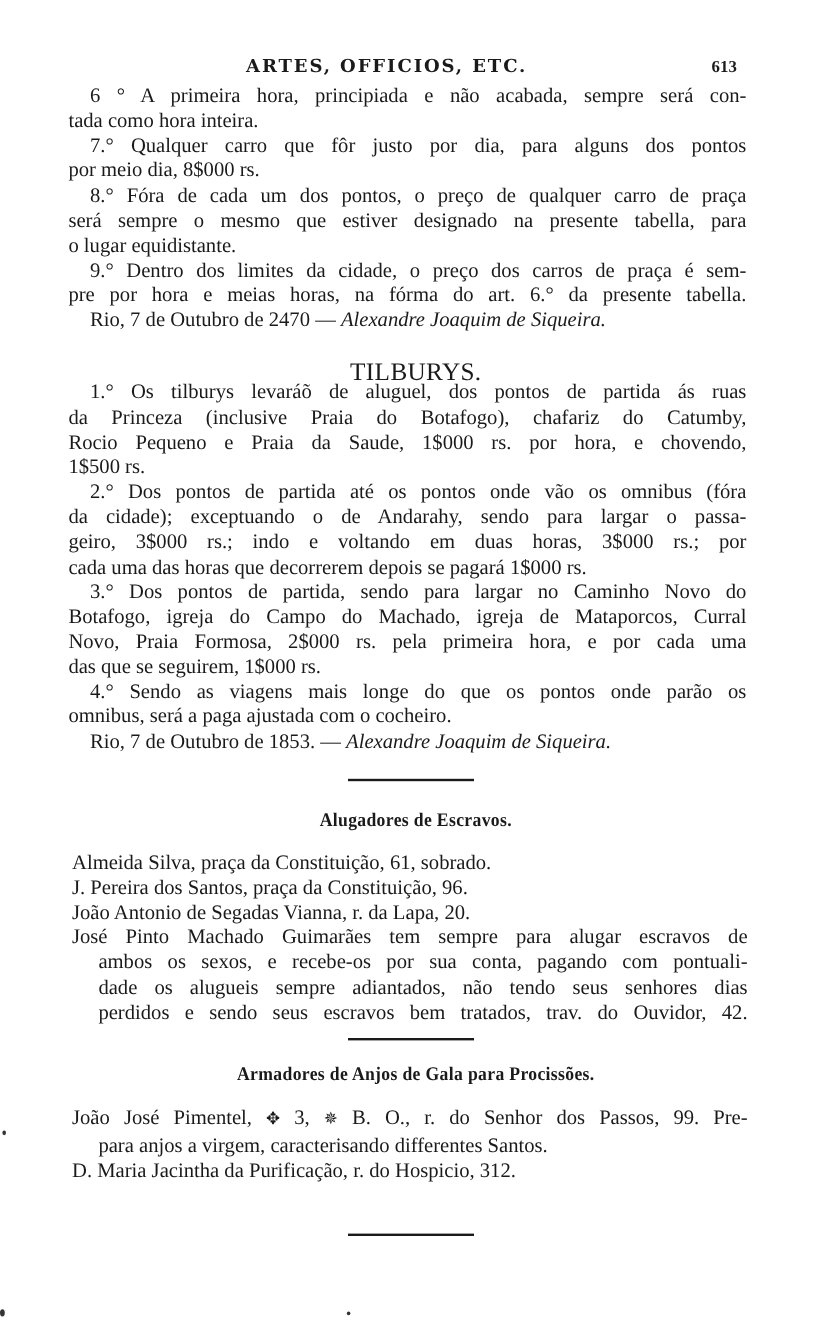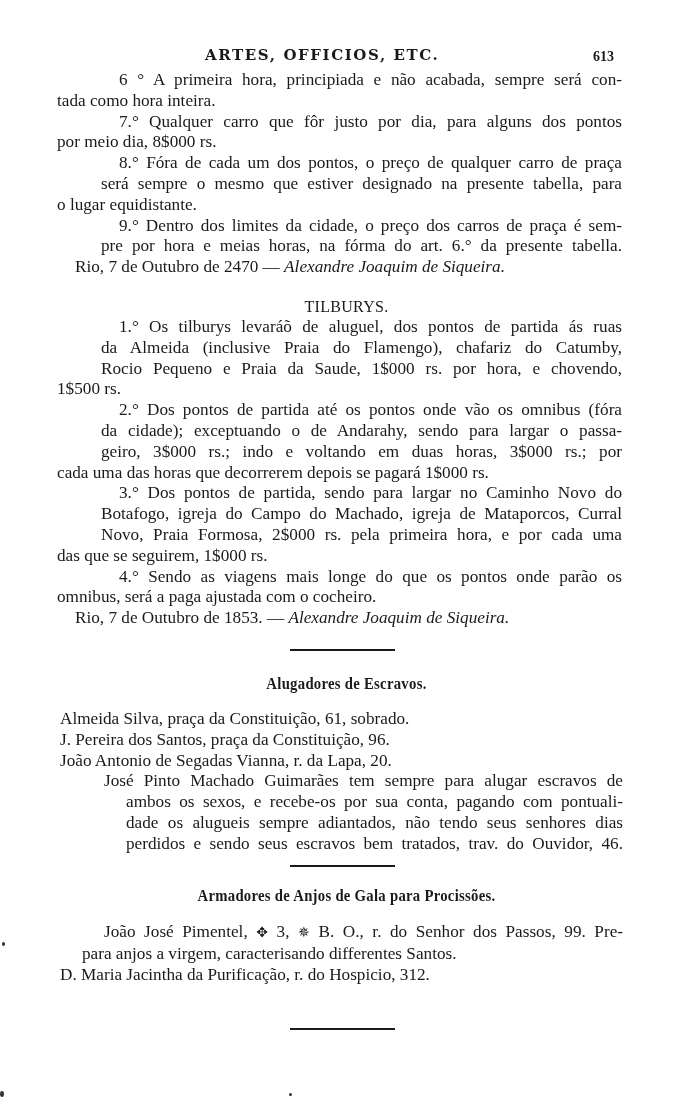--- a/index.html
+++ b/index.html
@@ -16,25 +16,25 @@
     position: absolute; left: 205px; top: 0;
     font-family: "DejaVu Serif", serif; font-weight: bold;
     font-size: 15px; letter-spacing: 1.6px;
   }
   .page-number {
     position: absolute; left: 593px; top: 3px;
     font-size: 14px; font-weight: bold;
   }
   .block { position: absolute; left: 57px; width: 565px; font-size: 17.2px; line-height: 20.8px; }
   .para { margin: 0; text-align: justify; text-align-last: left; }
-  .just-line { display: block; text-align: justify; text-align-last: justify; margin-left: 44px; }
+  .just-line { display: block; text-align: justify; text-align-last: justify; }
   .last-line { display: block; text-align: left; }
   .section-title {
     position: absolute; left: 0; width: 693px; text-align: center;
-    font-size: 16px; letter-spacing: 0.3px;
+    font-size: 21px; letter-spacing: 0.3px;
   }
   .section-title.bold { font-weight: bold; font-size: 16px; font-family: "Liberation Serif", serif; transform: scaleX(0.92); }
   .rule {
     position: absolute; left: 290px; width: 105px; height: 2px; background: #1a1a1a;
   }
   .italic { font-style: italic; }
   .entry { display: block; }
   .hang { padding-left: 22px; }
   .symbol { font-size: 14px; }
   .speck { position: absolute; background: #333; border-radius: 50%; }
@@ -70,21 +70,21 @@
     <div class="para" style="padding-left:18px;">
       <span>Rio, 7 de Outubro de 2470 — </span><span class="italic">Alexandre Joaquim de Siqueira.</span>
     </div>
   </div>
 
   <div class="section-title" style="top:298px;">TILBURYS.</div>
 
   <div class="block" style="top:317px;">
     <div class="para">
       <span class="just-line" style="padding-left:18px;">1.° Os tilburys levaráõ de aluguel, dos pontos de partida ás ruas</span>
-      <span class="just-line">da Almeida (inclusive Praia do Flamengo), chafariz do Catumby,</span>
+      <span class="just-line">da Princeza (inclusive Praia do Botafogo), chafariz do Catumby,</span>
       <span class="just-line">Rocio Pequeno e Praia da Saude, 1$000 rs. por hora, e chovendo,</span>
       <span class="last-line">1$500 rs.</span>
     </div>
     <div class="para">
       <span class="just-line" style="padding-left:18px;">2.° Dos pontos de partida até os pontos onde vão os omnibus (fóra</span>
       <span class="just-line">da cidade); exceptuando o de Andarahy, sendo para largar o passa-</span>
       <span class="just-line">geiro, 3$000 rs.; indo e voltando em duas horas, 3$000 rs.; por</span>
       <span class="last-line">cada uma das horas que decorrerem depois se pagará 1$000 rs.</span>
     </div>
     <div class="para">
@@ -113,21 +113,21 @@
     <div class="entry">
       <span class="last-line">J. Pereira dos Santos, praça da Constituição, 96.</span>
     </div>
     <div class="entry">
       <span class="last-line">João Antonio de Segadas Vianna, r. da Lapa, 20.</span>
     </div>
     <div class="entry">
       <span class="just-line">José Pinto Machado Guimarães tem sempre para alugar escravos de</span>
       <span class="just-line hang">ambos os sexos, e recebe-os por sua conta, pagando com pontuali-</span>
       <span class="just-line hang">dade os alugueis sempre adiantados, não tendo seus senhores dias</span>
-      <span class="just-line hang">perdidos e sendo seus escravos bem tratados, trav. do Ouvidor, 46.</span>
+      <span class="just-line hang">perdidos e sendo seus escravos bem tratados, trav. do Ouvidor, 42.</span>
     </div>
   </div>
 
   <div class="rule" style="top:865px;"></div>
 
   <div class="section-title bold" style="top:887px;">Armadores de Anjos de Gala para Procissões.</div>
 
   <div class="block" style="top:922px; left:60px; width:563px;">
     <div class="entry">
       <span class="just-line"><span>João José Pimentel, </span><span class="symbol">✥</span><span> 3, </span><span class="symbol">✵</span><span> B. O., r. do Senhor dos Passos, 99. Pre-</span></span>

